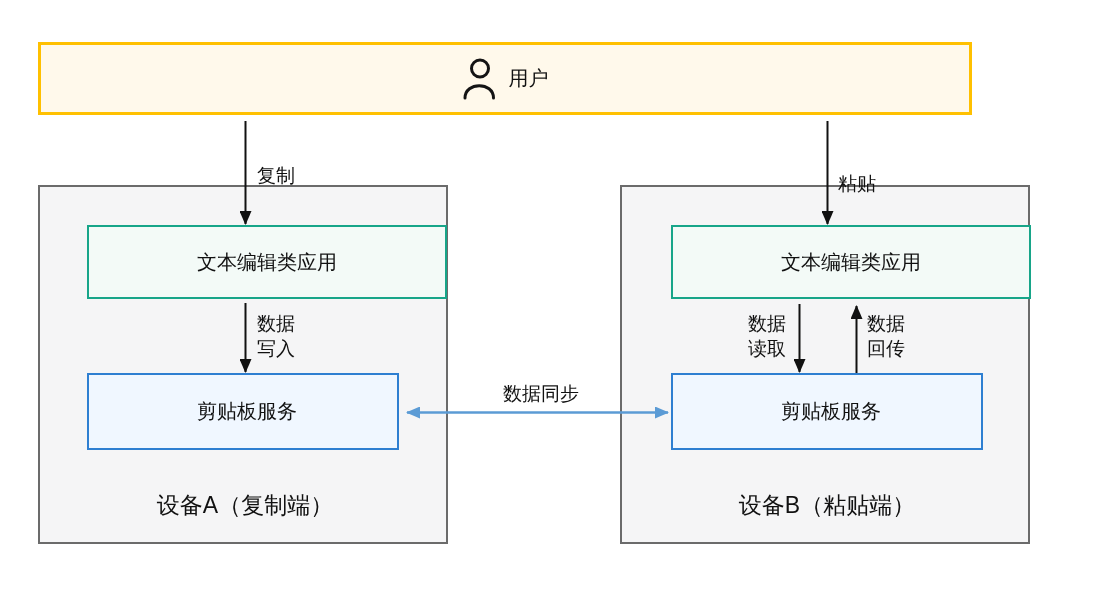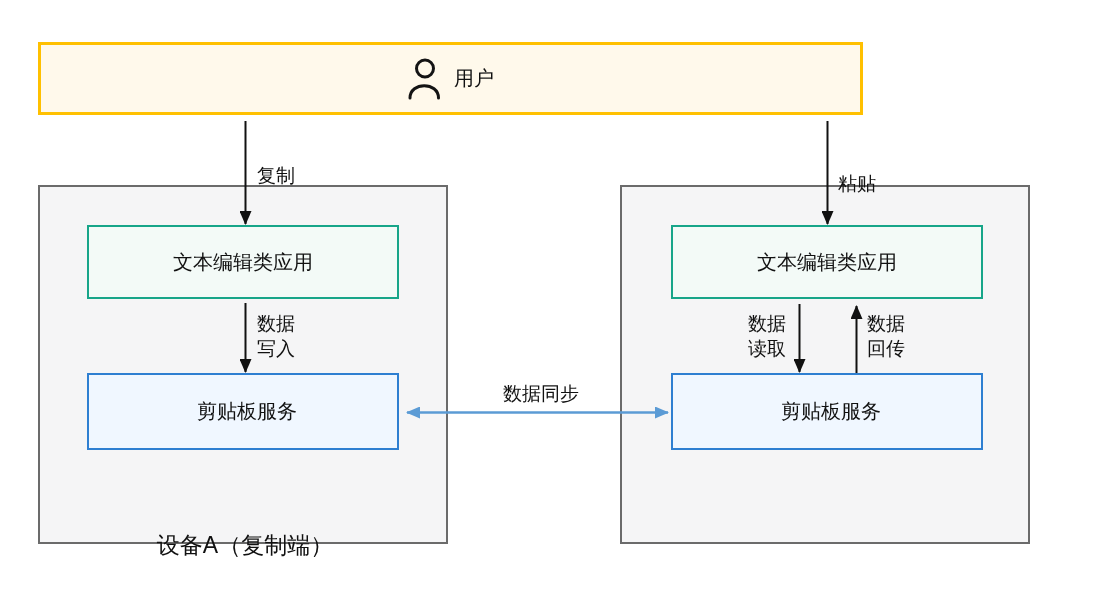--- a/index.html
+++ b/index.html
@@ -3,46 +3,46 @@
 <meta charset="utf-8">
 <style>
   html,body { margin:0; padding:0; background:#ffffff; }
   .canvas {
     position:relative; width:1094px; height:593px; background:#ffffff;
     font-family:"Liberation Sans", sans-serif; color:#111; overflow:hidden;
   }
   .box { position:absolute; box-sizing:border-box; display:flex; align-items:center; justify-content:center; }
 
   .user-box {
-    left:38px; top:42px; width:825px; height:73px;
+    left:38px; top:42px; width:934px; height:73px;
     border:3px solid #FFC000; background:#FFF9EB; gap:13px;
   }
   .user-label { font-size:20px; }
 
   .device {
     position:absolute; box-sizing:border-box; top:185px; width:410px; height:359px;
     border:2px solid #6B6B6B; background:#F5F5F6;
   }
   .device-a { left:38px; }
   .device-b { left:620px; }
 
   .app-box {
-    width:312px; height:74px; top:225px;
+    width:360px; height:74px; top:225px;
     border:2px solid #17A589; background:#F3FAF7; font-size:20px;
   }
   .clip-box {
     width:312px; height:77px; top:373px;
     border:2px solid #2E7FD1; background:#F0F7FF; font-size:20px;padding-left:8px;
   }
   .col-a { left:87px; }
   .col-b { left:671px; }
 
   .device-title {
     position:absolute; top:490px; width:414px; text-align:center;
-    font-size:23px; color:#111;margin-top:40px;
+    font-size:23px; color:#111;
   }
   .title-a { left:38px; }
   .title-b { left:620px; }
 
   .arrow-label {
     position:absolute; font-size:19px; line-height:25px;
     white-space:pre-line; color:#111;
   }
   .lbl-copy   { left:257px; top:139px;margin-top:24px; }
   .lbl-paste  { left:838px; top:139px;margin-top:32px; }
@@ -78,20 +78,21 @@
   </div>
 
   <div class="box app-box col-b">
     <span>文本编辑类应用</span>
   </div>
   <div class="box clip-box col-b">
     <span>剪贴板服务</span>
   </div>
 
   <div class="device-title title-a">设备A（复制端）</div>
+  <div class="device-title title-b">设备B（粘贴端）</div>
 
   <svg class="arrow-layer" width="1094" height="593" viewBox="0 0 1094 593" aria-hidden="true">
     <defs>
       <marker id="mBlack" markerUnits="userSpaceOnUse" markerWidth="14" markerHeight="12" viewBox="0 0 14 12" refX="13" refY="6" orient="auto-start-reverse">
         <path d="M0,0 L14,6 L0,12 Z" fill="#111111"></path>
       </marker>
       <marker id="mBlue" markerUnits="userSpaceOnUse" markerWidth="14" markerHeight="12" viewBox="0 0 14 12" refX="13" refY="6" orient="auto-start-reverse">
         <path d="M0,0 L14,6 L0,12 Z" fill="#5B9BD5"></path>
       </marker>
     </defs>

